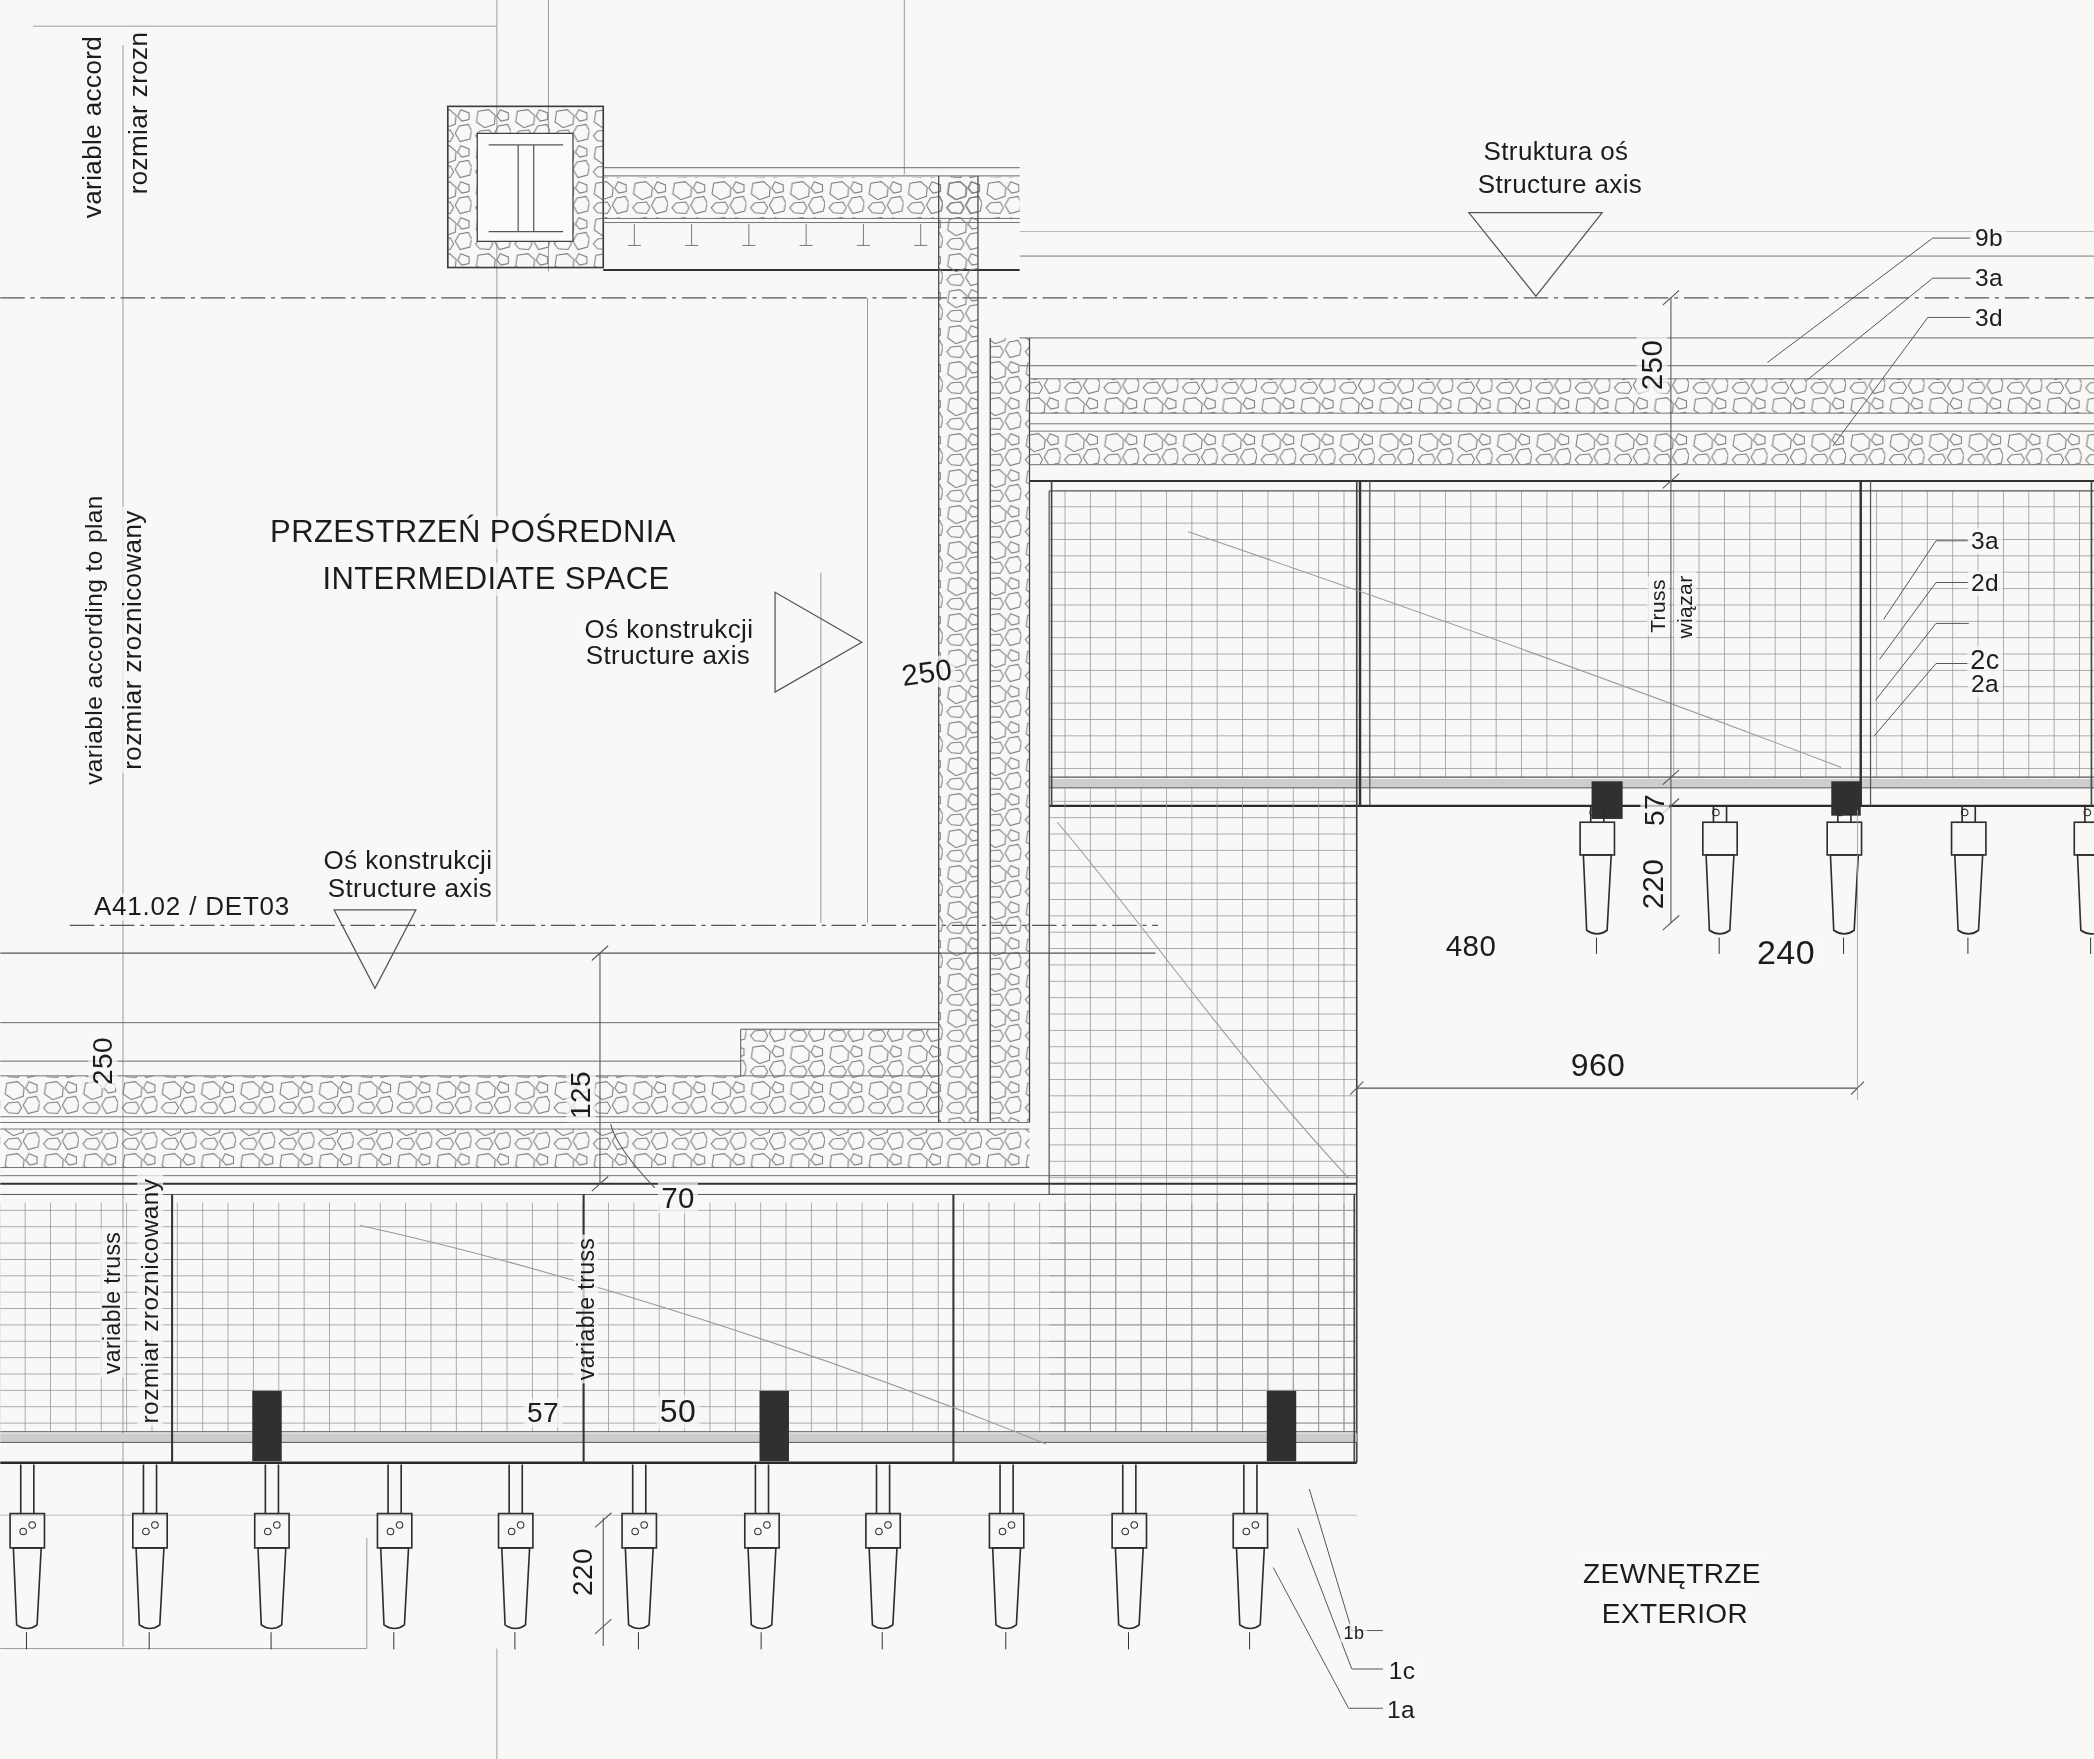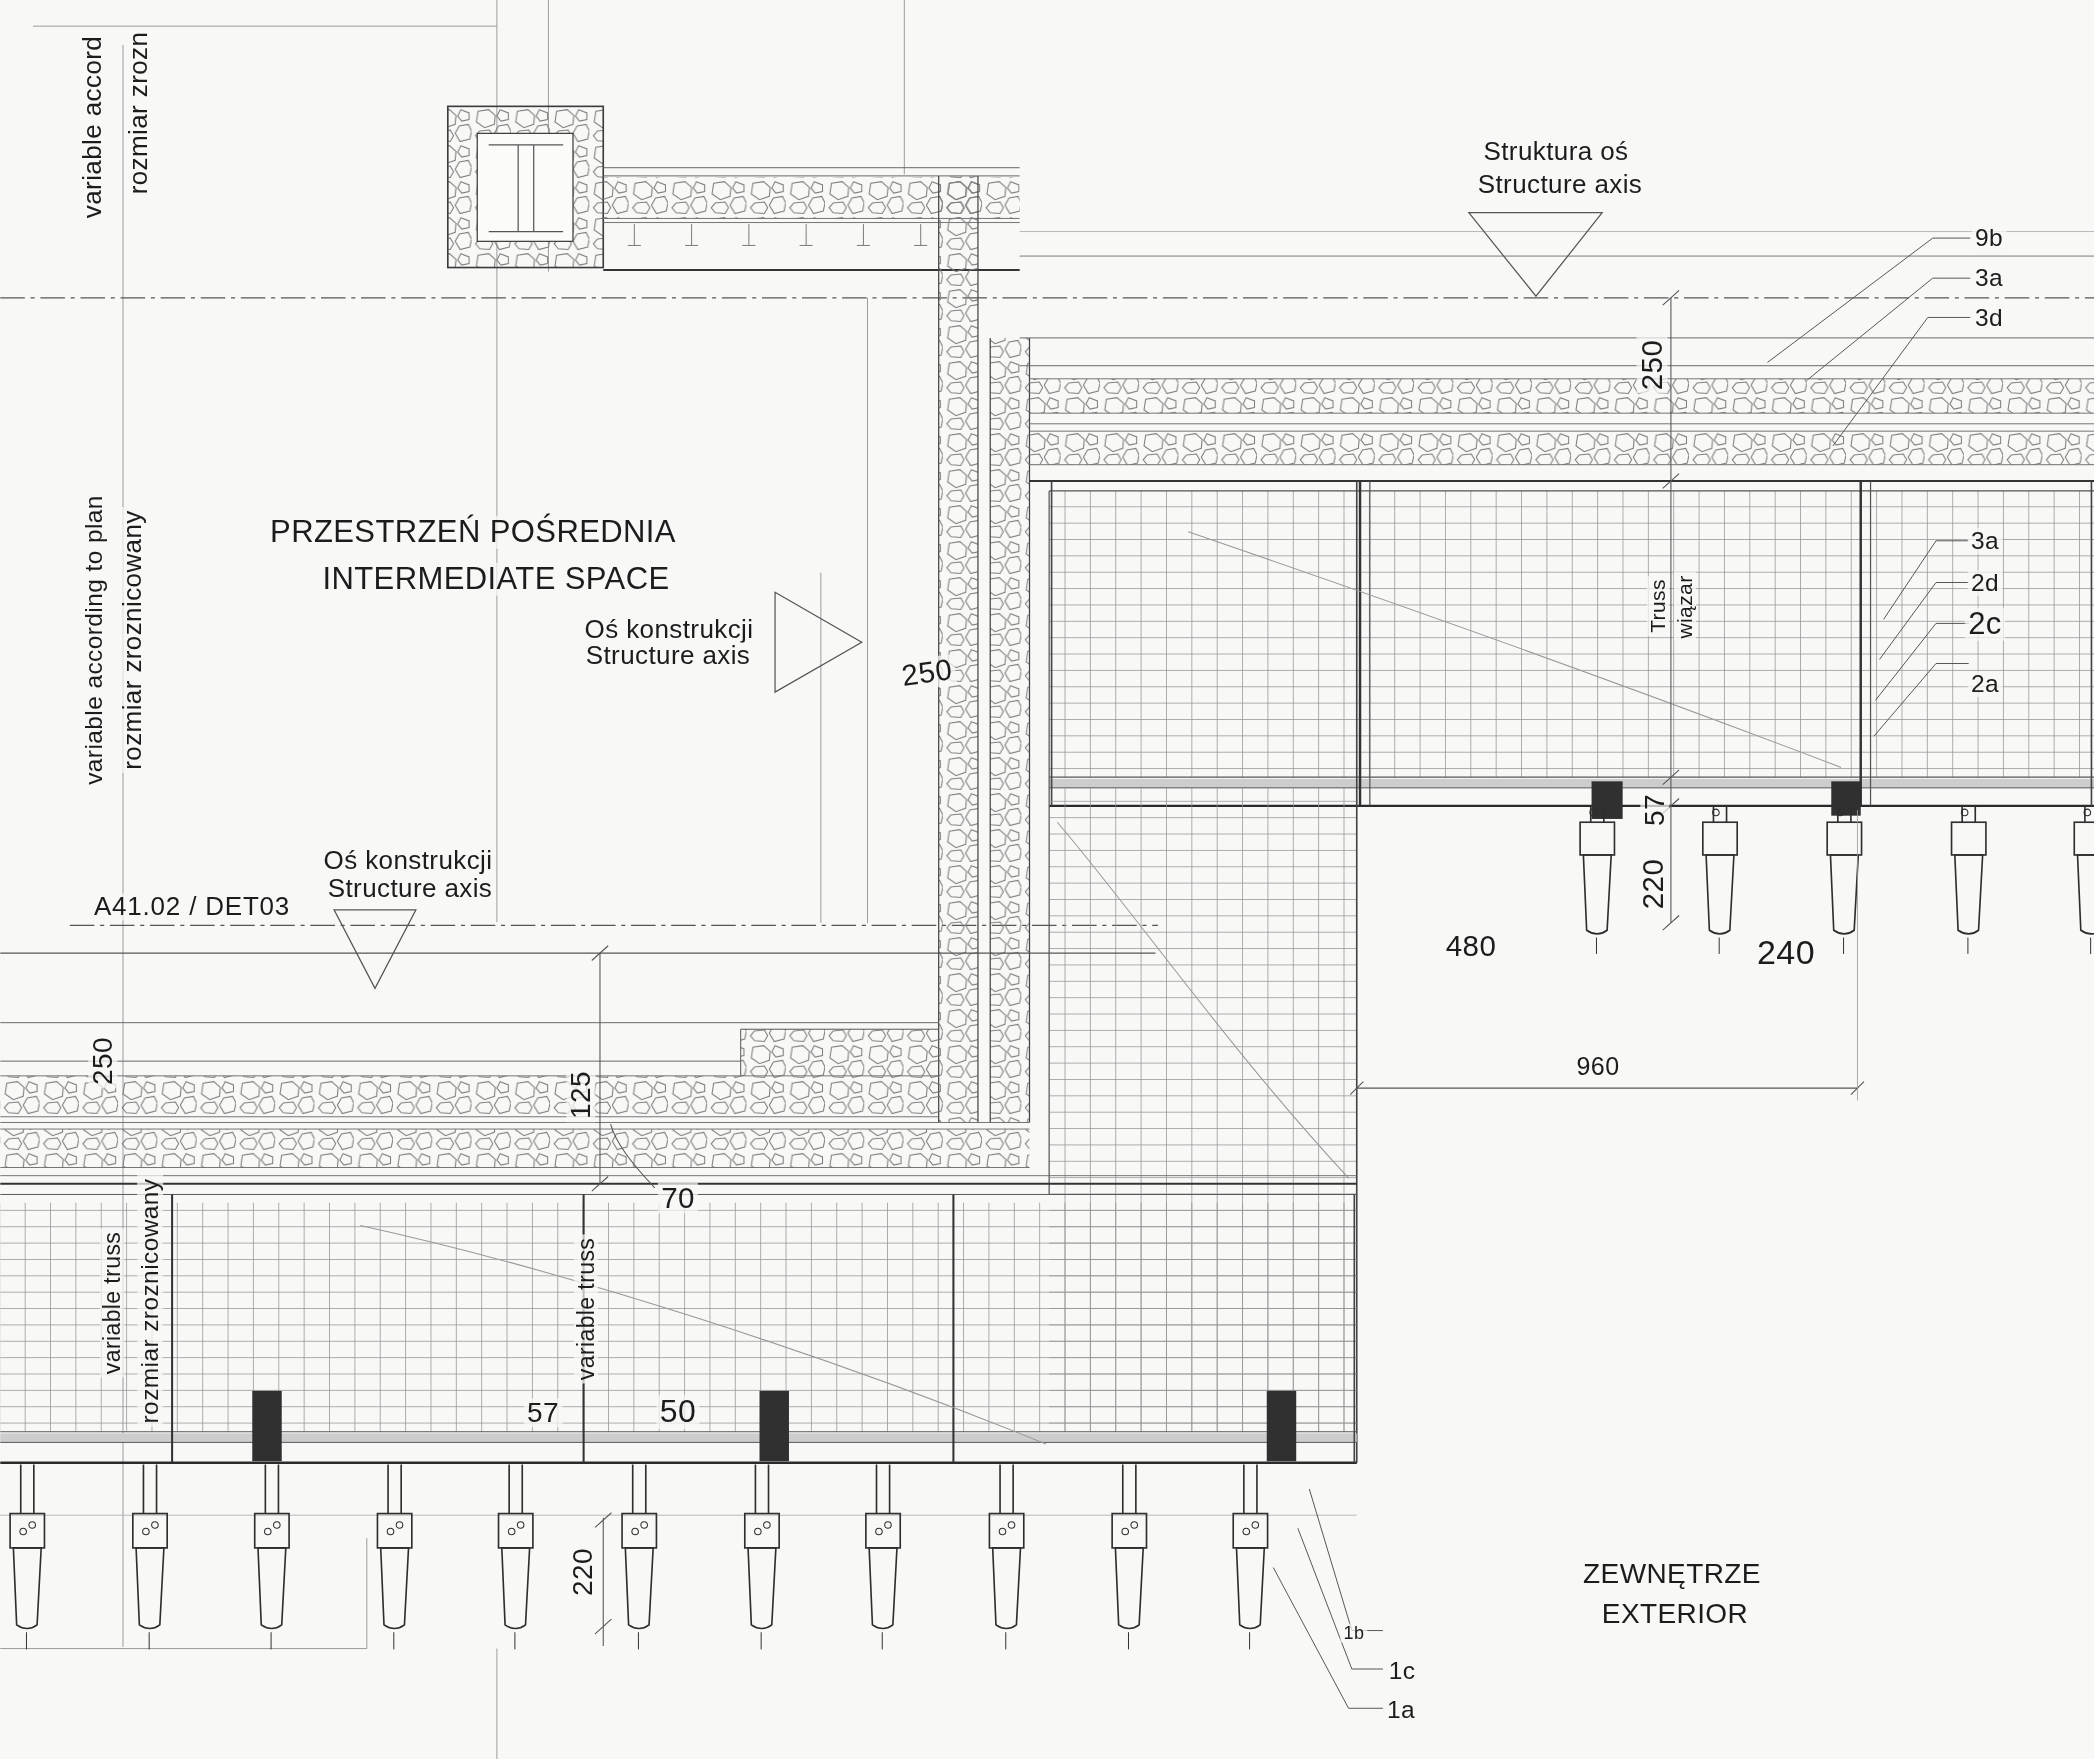--- a/index.html
+++ b/index.html
@@ -221,34 +221,34 @@
 <div class="lbl v" style="left:112px;top:1303px;font-size:23px">variable truss</div>
 <div class="lbl v" style="left:150px;top:1301px;font-size:24.5px">rozmiar zroznicowany</div>
 
 <div class="lbl v" style="left:1652px;top:365px;font-size:29.5px">250</div>
 <div class="lbl tilt" style="left:927px;top:673px;font-size:29.5px">250</div>
 <div class="lbl v" style="left:103px;top:1061px;font-size:28px">250</div>
 <div class="lbl v" style="left:1655px;top:810px;font-size:28px">57</div>
 <div class="lbl v" style="left:1653px;top:884px;font-size:29.5px">220</div>
 <div class="lbl" style="left:1471px;top:946px;font-size:29.5px">480</div>
 <div class="lbl" style="left:1786px;top:953px;font-size:34px">240</div>
-<div class="lbl" style="left:1598px;top:1066px;font-size:25px">960</div>
+<div class="lbl" style="left:1598px;top:1066px;font-size:32px">960</div>
 <div class="lbl v" style="left:581px;top:1095px;font-size:28px">125</div>
 <div class="lbl" style="left:678px;top:1198px;font-size:29.5px">70</div>
 <div class="lbl" style="left:543px;top:1413px;font-size:28px">57</div>
 <div class="lbl" style="left:678px;top:1412px;font-size:32px">50</div>
 <div class="lbl v" style="left:583px;top:1572px;font-size:28px">220</div>
 
 <div class="lbl" style="left:1989px;top:238px;font-size:24.5px">9b</div>
 <div class="lbl" style="left:1989px;top:278px;font-size:24.5px">3a</div>
 <div class="lbl" style="left:1989px;top:318px;font-size:24.5px">3d</div>
 
 <div class="lbl" style="left:1985px;top:541px;font-size:24.5px">3a</div>
 <div class="lbl" style="left:1985px;top:583px;font-size:24.5px">2d</div>
-<div class="lbl" style="left:1985px;top:624px;font-size:31px">2c</div>
+<div class="lbl" style="left:1985px;top:660px;font-size:27px">2c</div>
 <div class="lbl" style="left:1985px;top:684px;font-size:24.5px">2a</div>
 
 <div class="lbl" style="left:1354px;top:1633px;font-size:18px">1b</div>
 <div class="lbl" style="left:1402px;top:1671px;font-size:24.5px">1c</div>
 <div class="lbl" style="left:1401px;top:1710px;font-size:24.5px">1a</div>
 
 </div>
 
 
 </body></html>

